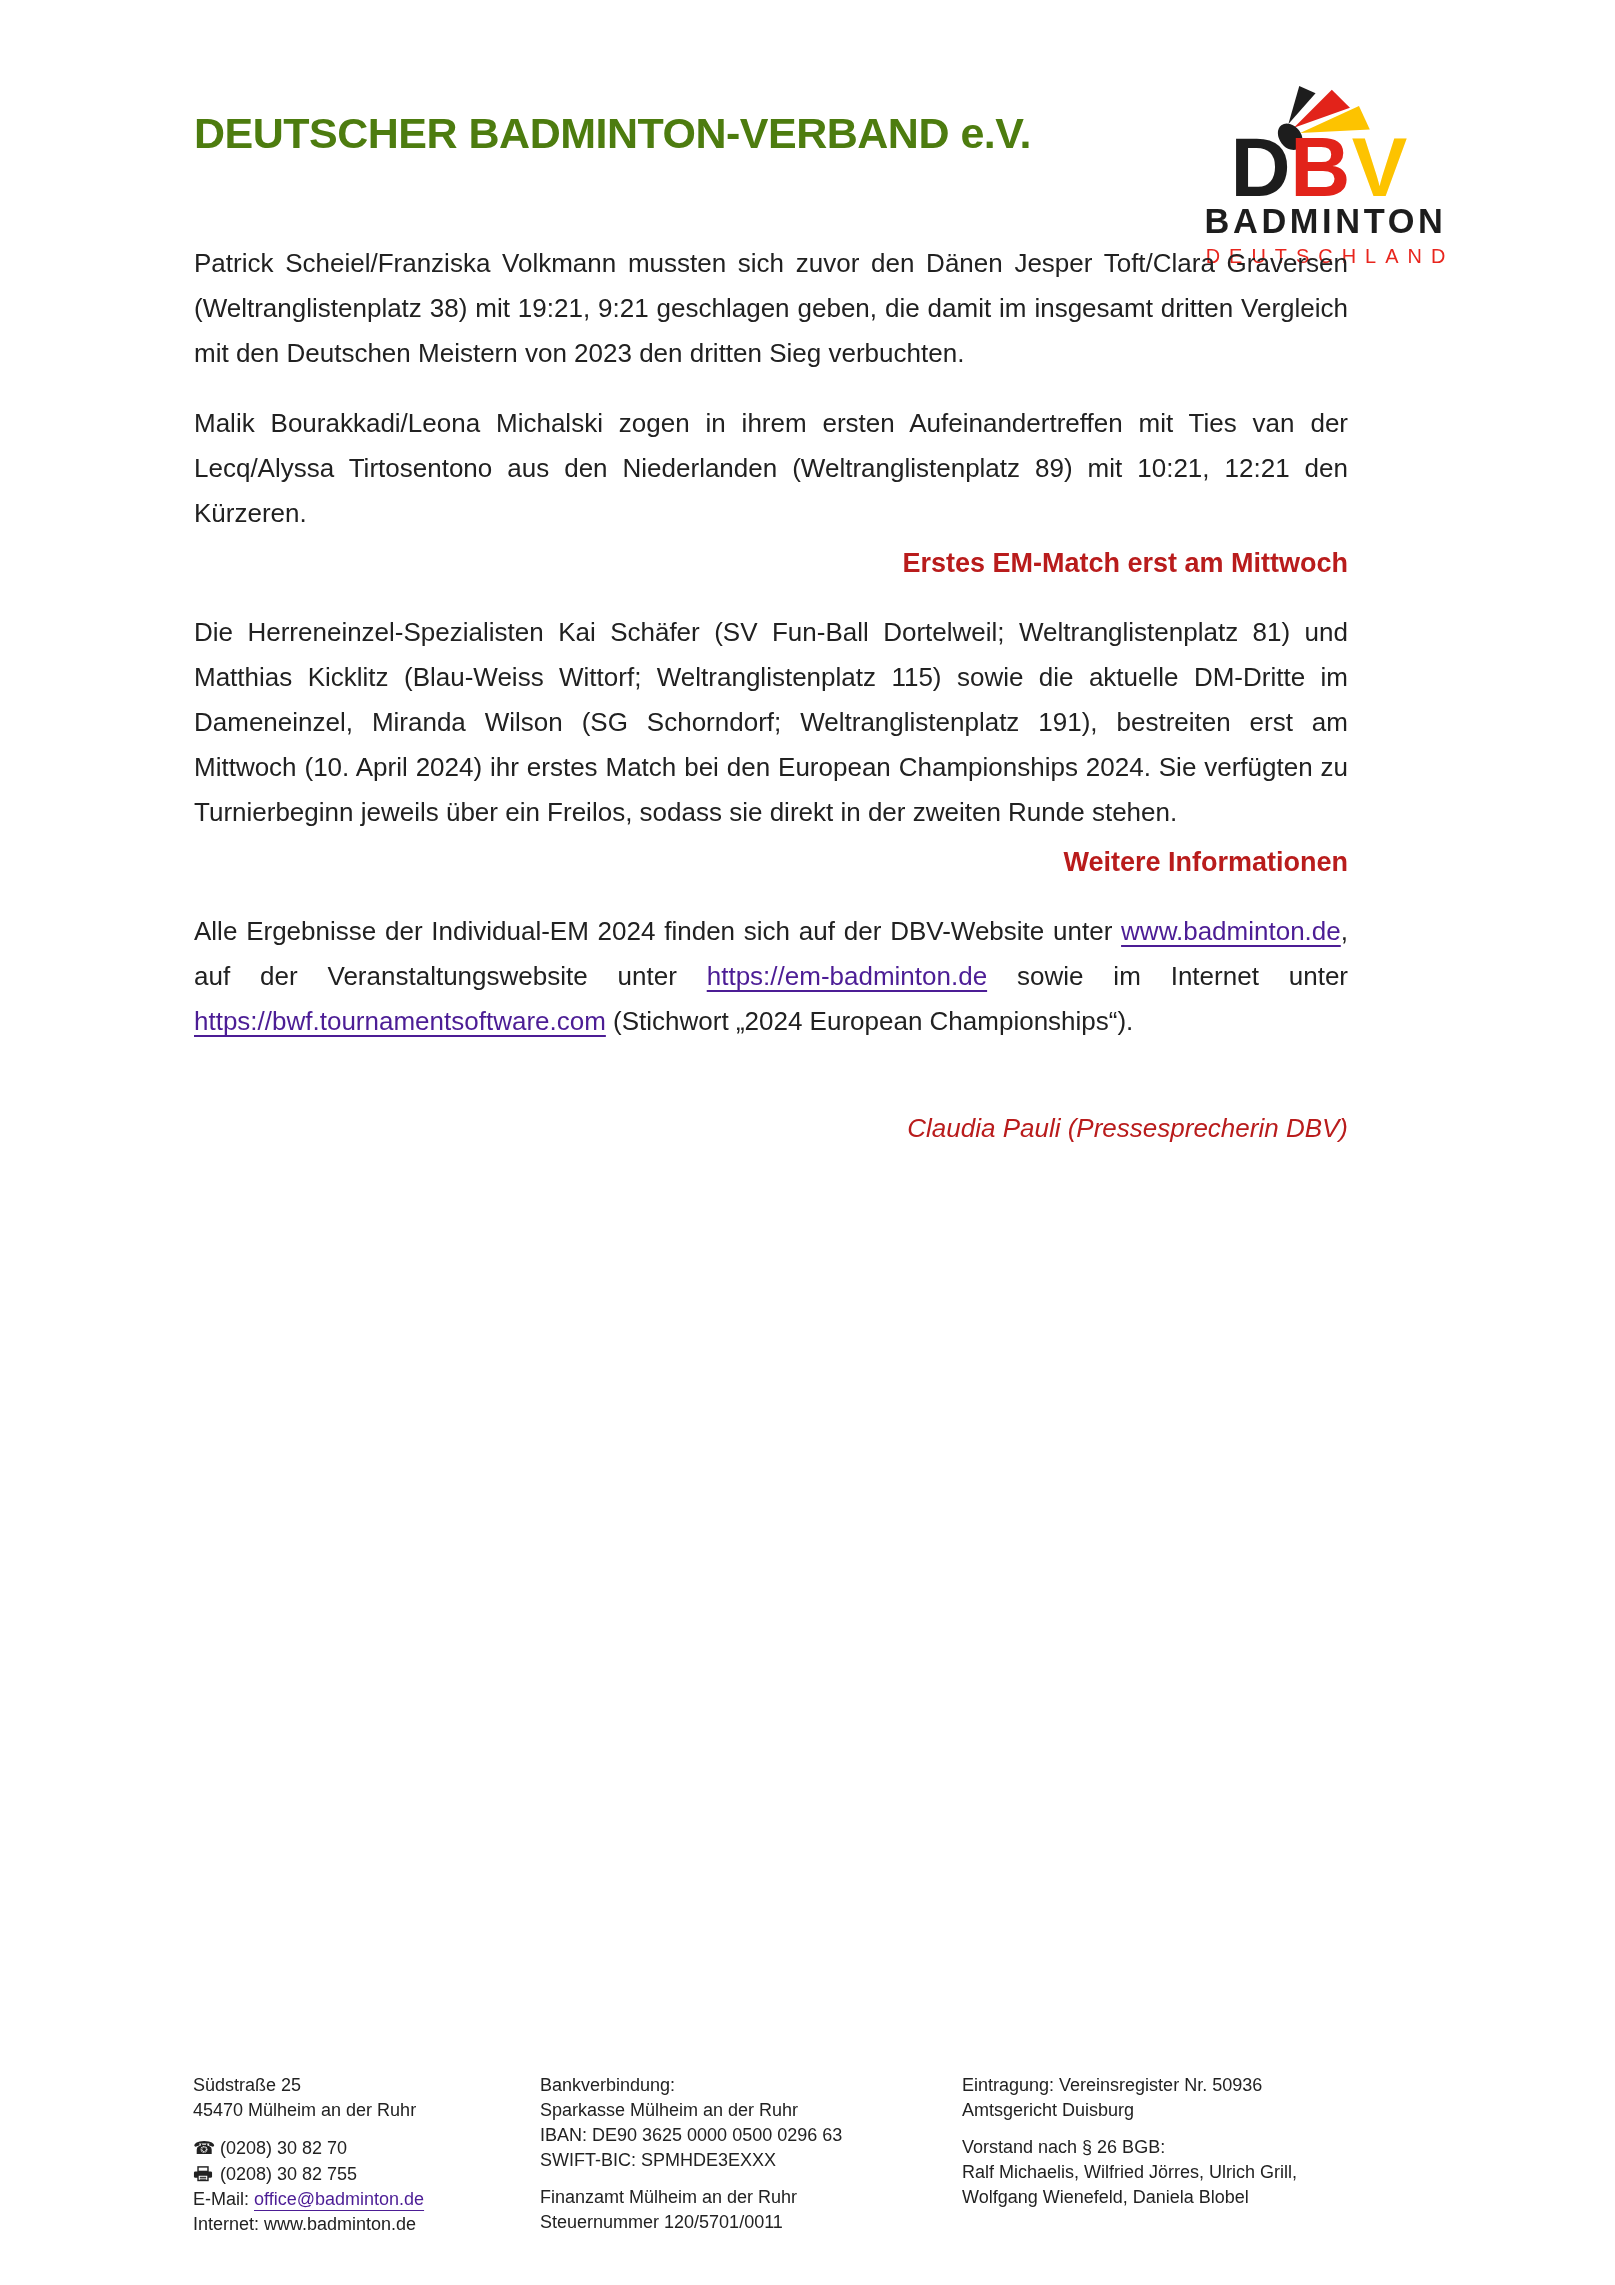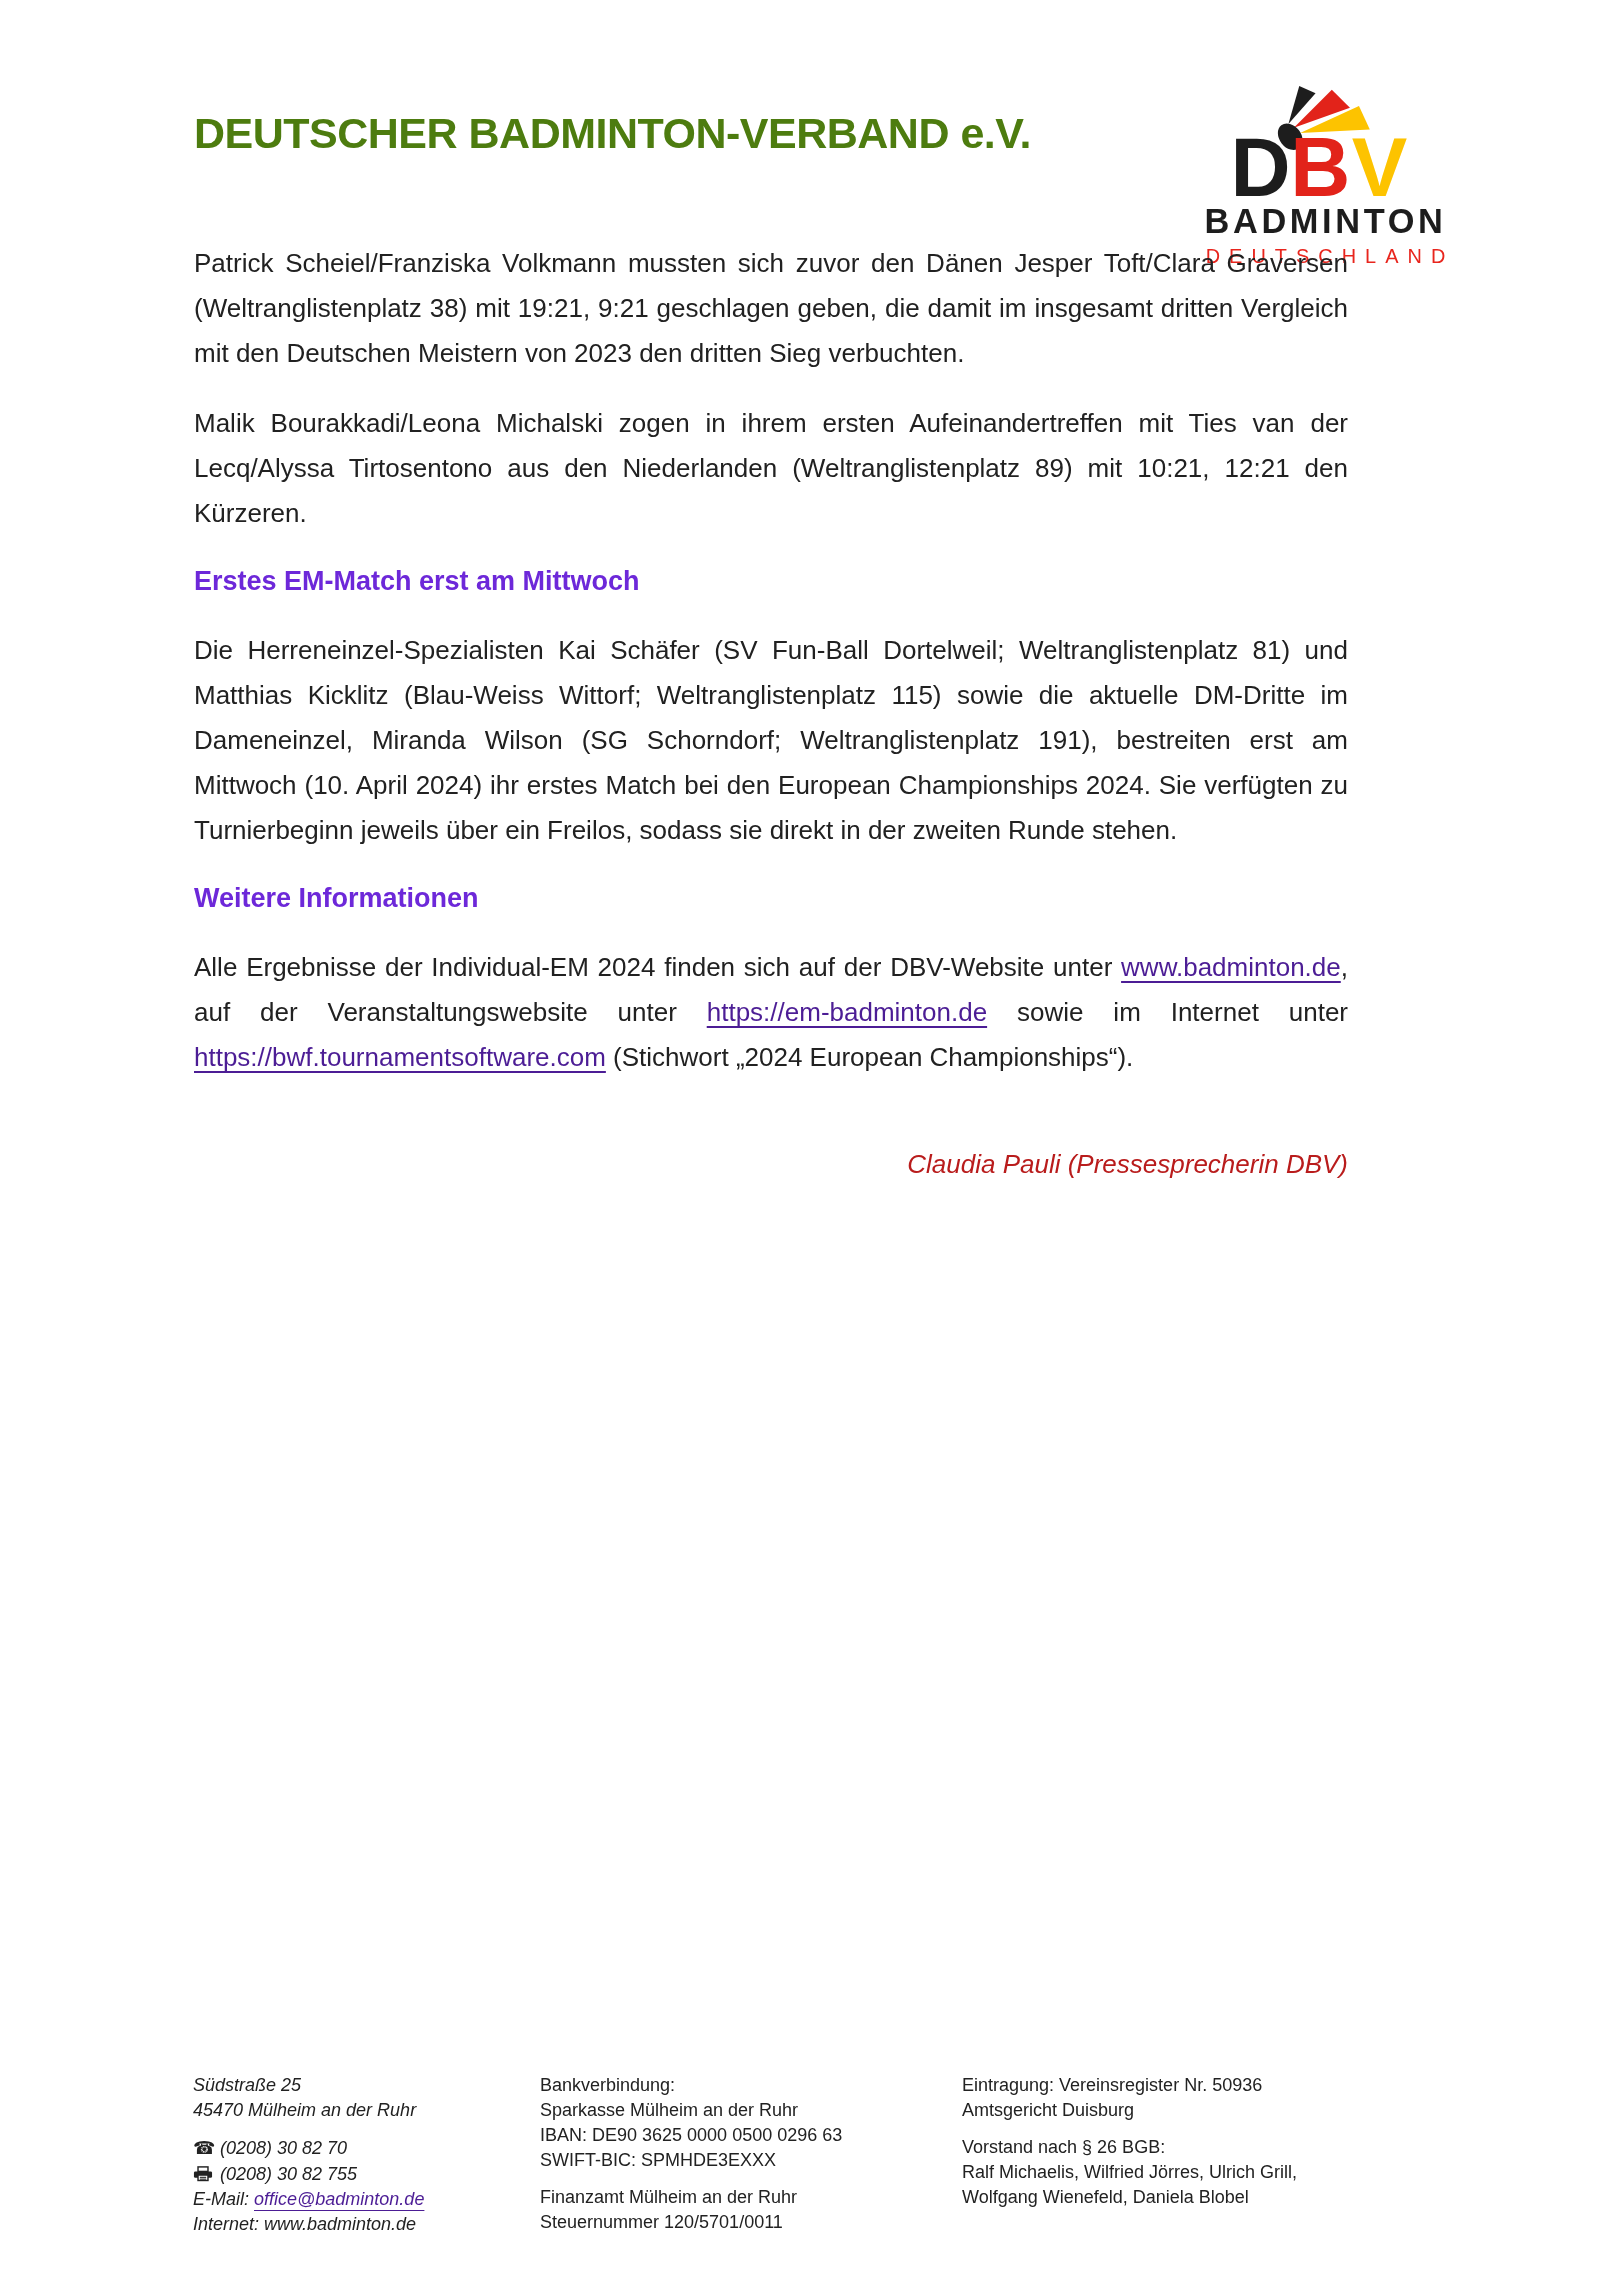--- a/index.html
+++ b/index.html
@@ -6,32 +6,32 @@
   html,body { background:#ffffff; }
   body { font-family:"Liberation Sans","DejaVu Sans",sans-serif; color:#212121; }
   .page { position:relative; width:1616px; height:2285px; background:#ffffff; overflow:hidden; }
 
   .content { position:absolute; left:194px; top:0; width:1154px; }
   .doc-title { margin-top:110px; font-size:43px; line-height:47px; font-weight:700;
                color:#4d7c0f; letter-spacing:-0.5px; }
 
   .para { font-size:26px; line-height:45px; text-align:justify; margin-top:25px; color:#212121; }
   .para.first { margin-top:84px; }
-  .subhead { font-size:27px; line-height:43px; font-weight:700; color:#6d28d9; margin-top:24px; }
+  .subhead { font-size:27px; line-height:43px; font-weight:700; color:#b91c1c; margin-top:6px;text-align:right; }
 
   a.doc-link { color:#4c1d95; text-decoration:underline; text-underline-offset:4.5px; cursor:pointer; }
 
   .signature { margin-top:62px; font-size:26px; line-height:45px; font-style:italic;
                text-align:right; color:#b91c1c; }
 
   .logo { position:absolute; left:1176px; top:77px; width:299px; height:199px; }
 
   .footer { position:absolute; left:193px; top:2073px; display:flex; font-size:18px;
             line-height:25px; color:#222222; }
-  .fcol1 { width:347px;font-style:italic; }
+  .fcol1 { width:347px; }
   .fcol2 { width:422px; }
   .fcol3 { width:389px; }
   .fblock { margin-bottom:11.8px; }
   .frow { white-space:nowrap; }
   .icon-cell { display:inline-block; width:27px; font-family:"DejaVu Sans",sans-serif; }
   .fax-svg { vertical-align:-1.8px; }
 </style>
 </head>
 <body>
 

